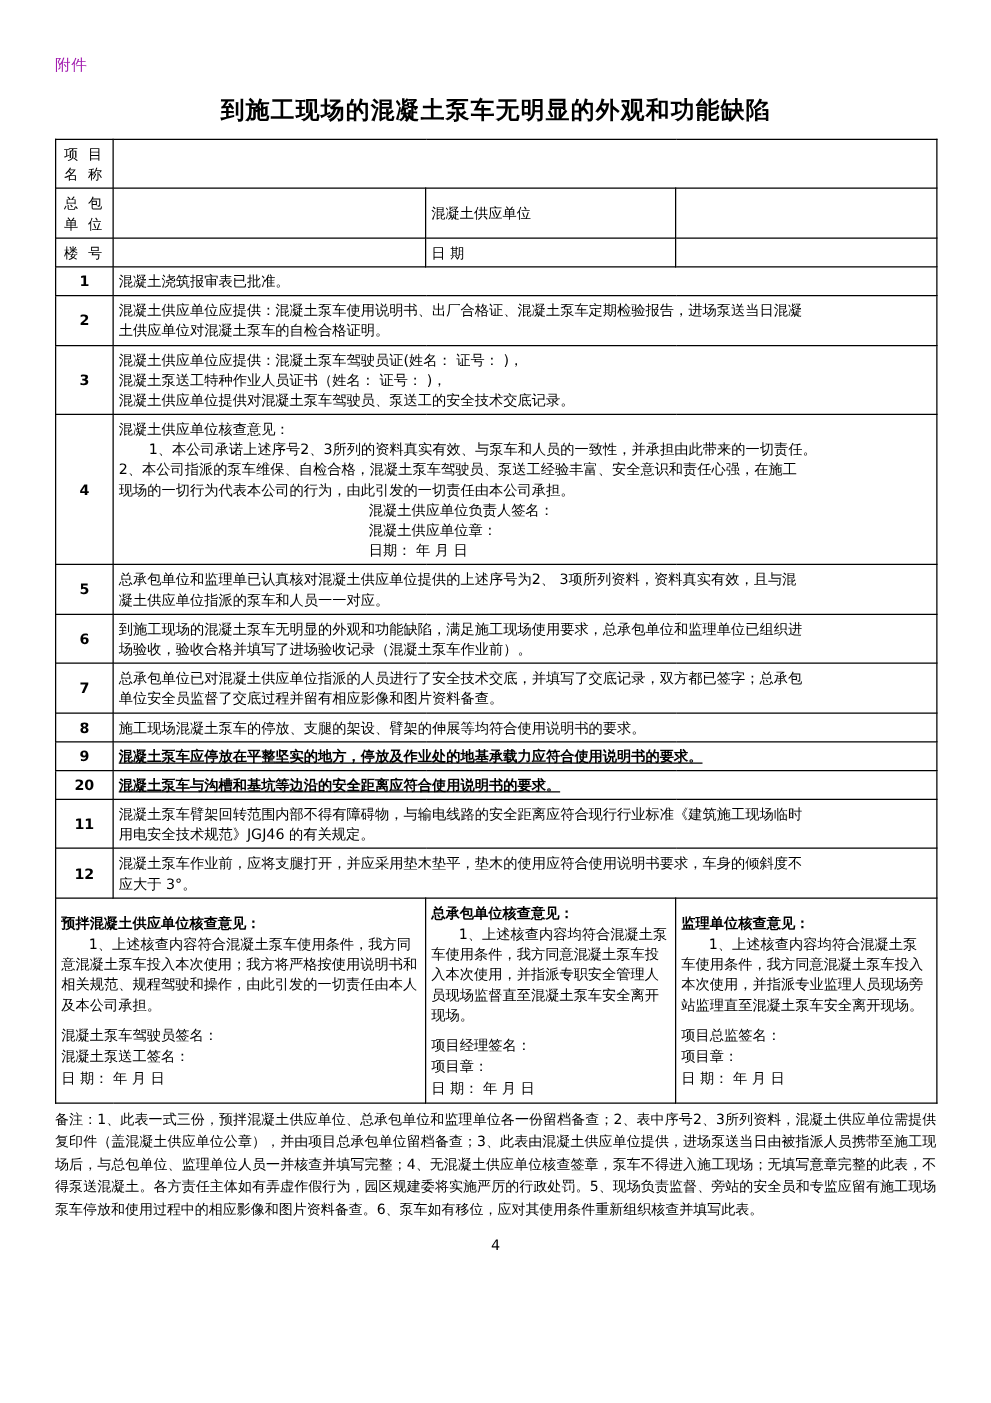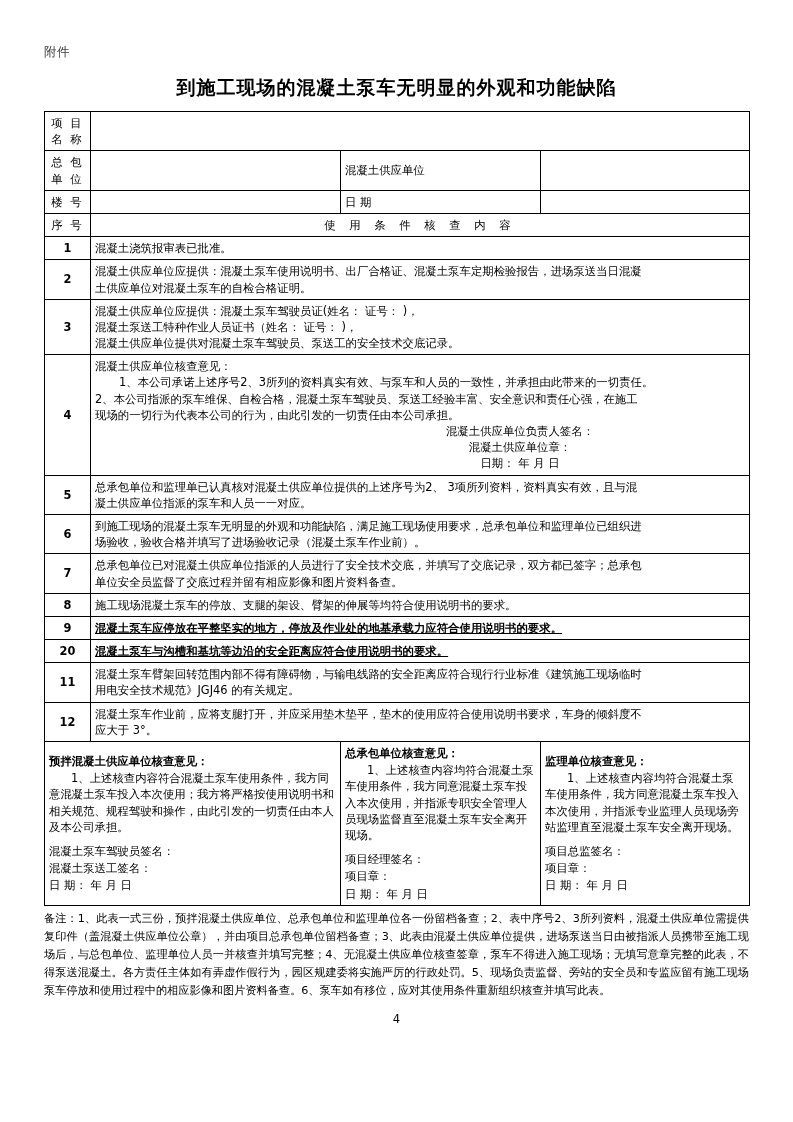--- a/index.html
+++ b/index.html
@@ -16,21 +16,21 @@
   }
   .page {
     width: 793px;
     height: 1122px;
     box-sizing: border-box;
     padding: 44px 44px 20px 44px;
     position: relative;
   }
   .attach-label {
     font-size: 12.5px;
-    color: #404040;
+    color: #a21caf;
     margin-bottom: 14px;
     letter-spacing: 0.5px;
   }
   .doc-title {
     text-align: center;
     font-size: 19px;
     font-weight: bold;
     letter-spacing: 1px;
     margin: 2px 0 10px 0;
     font-family: "DejaVu Serif", "Liberation Serif", serif;
@@ -71,21 +71,20 @@
   }
   .indent2 {
     text-indent: 24px;
   }
   .bold {
     font-weight: bold;
     text-decoration: underline;
   }
   .sig-line {
     margin-left: 200px;
-    text-align: center;
   }
   .opinion-row td {
     vertical-align: top;
     height: 140px;
     font-size: 11.3px;
     line-height: 1.5;
   }
   .opinion-title {
     font-weight: bold;
     margin-bottom: 1px;
@@ -140,24 +139,20 @@
 单 位</td>
         <td class="blank"></td>
         <td class="center">混凝土供应单位</td>
         <td></td>
       </tr>
       <tr>
         <td class="lbl">楼 号</td>
         <td></td>
         <td class="center">日            期</td>
         <td></td>
-      </tr>
-      <tr>
-        <td class="lbl">序 号</td>
-        <td colspan="3" class="spaced-hdr">使    用    条    件    核    查    内    容</td>
       </tr>
 
       <tr>
         <td class="num">1</td>
         <td colspan="3">
           <div>混凝土浇筑报审表已批准。</div>
         </td>
       </tr>
 
       <tr>

